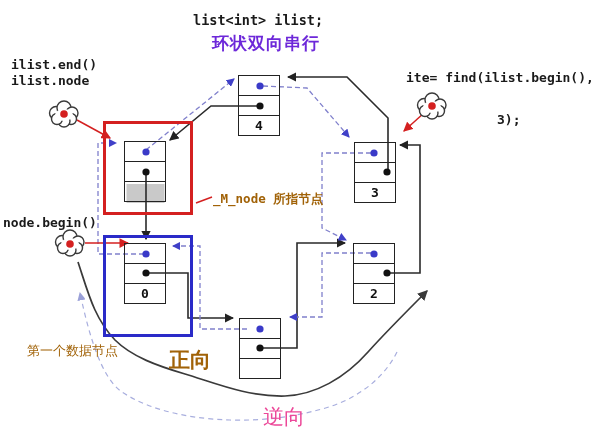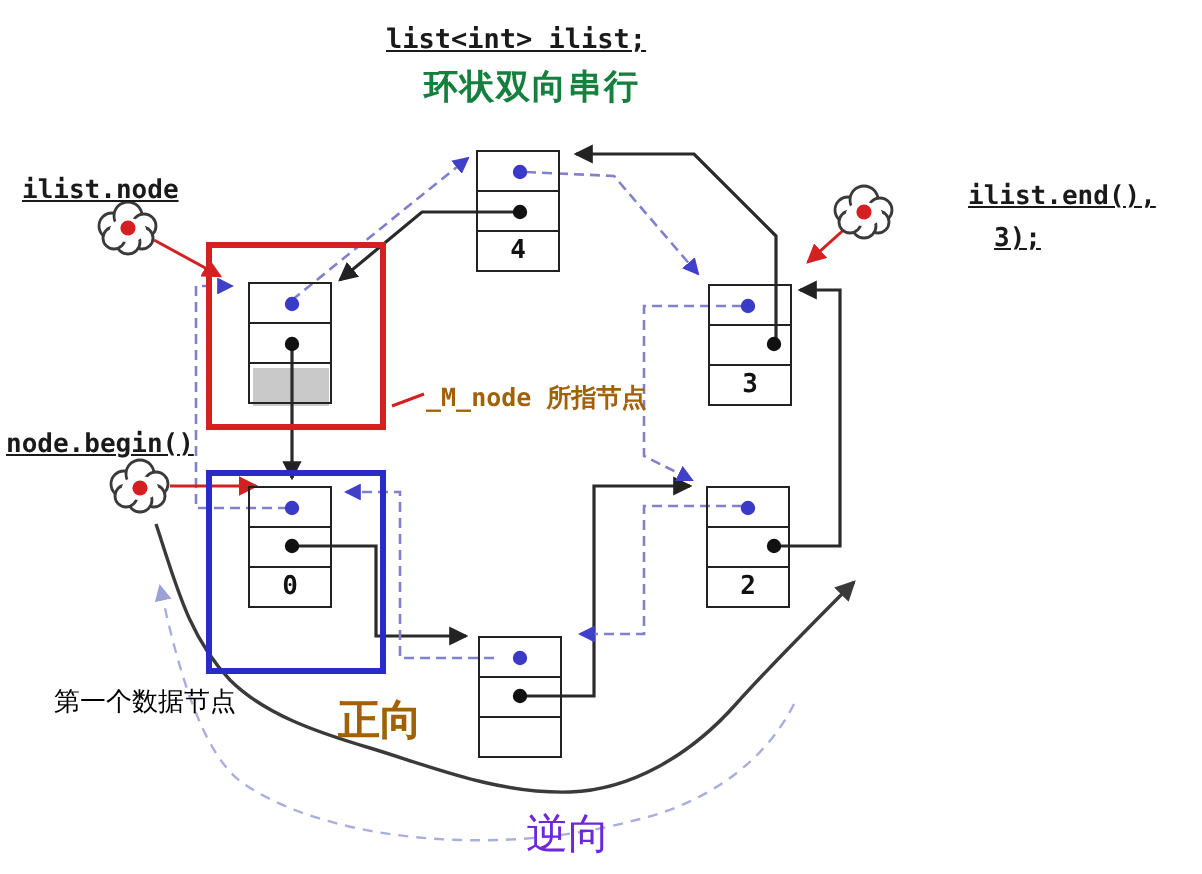--- a/index.html
+++ b/index.html
@@ -1,25 +1,25 @@
 <!DOCTYPE html>
 <html><head>
 <meta charset="utf-8">
 <style>
   html,body{margin:0;padding:0;background:#fff;}
   .stage{position:relative;width:601px;height:437px;background:#fff;overflow:hidden;
          font-family:"DejaVu Sans Mono",monospace;}
   .layer{position:absolute;left:0;top:0;}
-  .code{position:absolute;font:bold 13px "DejaVu Sans Mono",monospace;color:#1a1a1a;white-space:pre;text-decoration:underline;}
+  .code{position:absolute;font:bold 13px "DejaVu Sans Mono",monospace;color:#1a1a1a;white-space:pre;}
   .titlecode{font-size:13.5px;}
-  .subtitle{position:absolute;font:bold 17px "DejaVu Sans",sans-serif;color:#15803d;letter-spacing:1px;white-space:pre;}
+  .subtitle{position:absolute;font:bold 17px "DejaVu Sans",sans-serif;color:#6d28d9;letter-spacing:1px;white-space:pre;}
   .redlabel{position:absolute;font:bold 12.5px "DejaVu Sans Mono",monospace;color:#a16207;white-space:pre;}
-  .bluelabel{position:absolute;font:13px "DejaVu Sans",sans-serif;color:#000000;white-space:pre;}
+  .bluelabel{position:absolute;font:13px "DejaVu Sans",sans-serif;color:#a16207;white-space:pre;}
   .big{position:absolute;font:bold 21px "DejaVu Sans",sans-serif;color:#a16207;white-space:pre;}
-  .big.blue{color:#6d28d9;font-weight:normal;}
+  .big.blue{color:#ec4899;font-weight:normal;}
   .frame{position:absolute;background:transparent;}
   .frame.redbox{border:3px solid #d42020;}
   .frame.bluebox{border:3px solid #2a2ac8;}
   .node{position:absolute;width:40px;border:1.6px solid #222;background:transparent;}
   .cell{height:19px;}
   .cell+.cell{border-top:1.6px solid #222;}
   .val{font:bold 13px "DejaVu Sans Mono",monospace;color:#111;text-align:center;line-height:19px;}
 </style>
 </head>
 <body>
@@ -163,24 +163,25 @@
   </div>
   <div class="node" style="left:238px;top:75px;">
     <div class="cell"></div>
     <div class="cell"></div>
     <div class="cell val">4</div>
   </div>
 
   <div class="code titlecode" style="left:193px;top:12px;">list&lt;int&gt; ilist;</div>
   <div class="subtitle" style="left:212px;top:32px;">环状双向串行</div>
 
-  <div class="code" style="left:11px;top:73px;margin-top:15px;">ilist.node</div>
+  <div class="code" style="left:11px;top:57px;">ilist.end()</div>
+  <div class="code" style="left:11px;top:73px;">ilist.node</div>
   <div class="code" style="left:3px;top:215px;">node.begin()</div>
 
-  <div class="code" style="left:484px;top:91px;">ilist.end(),</div>
+  <div class="code" style="left:406px;top:70px;">ite= find(ilist.begin(),</div>
   <div class="code" style="left:497px;top:112px;">3);</div>
 
   <div class="redlabel" style="left:213px;top:191px;">_M_node 所指节点</div>
   <div class="bluelabel" style="left:27px;top:342px;">第一个数据节点</div>
 
   <div class="big" style="left:169px;top:346px;">正向</div>
   <div class="big blue" style="left:263px;top:403px;">逆向</div>
 
 </div>
 

